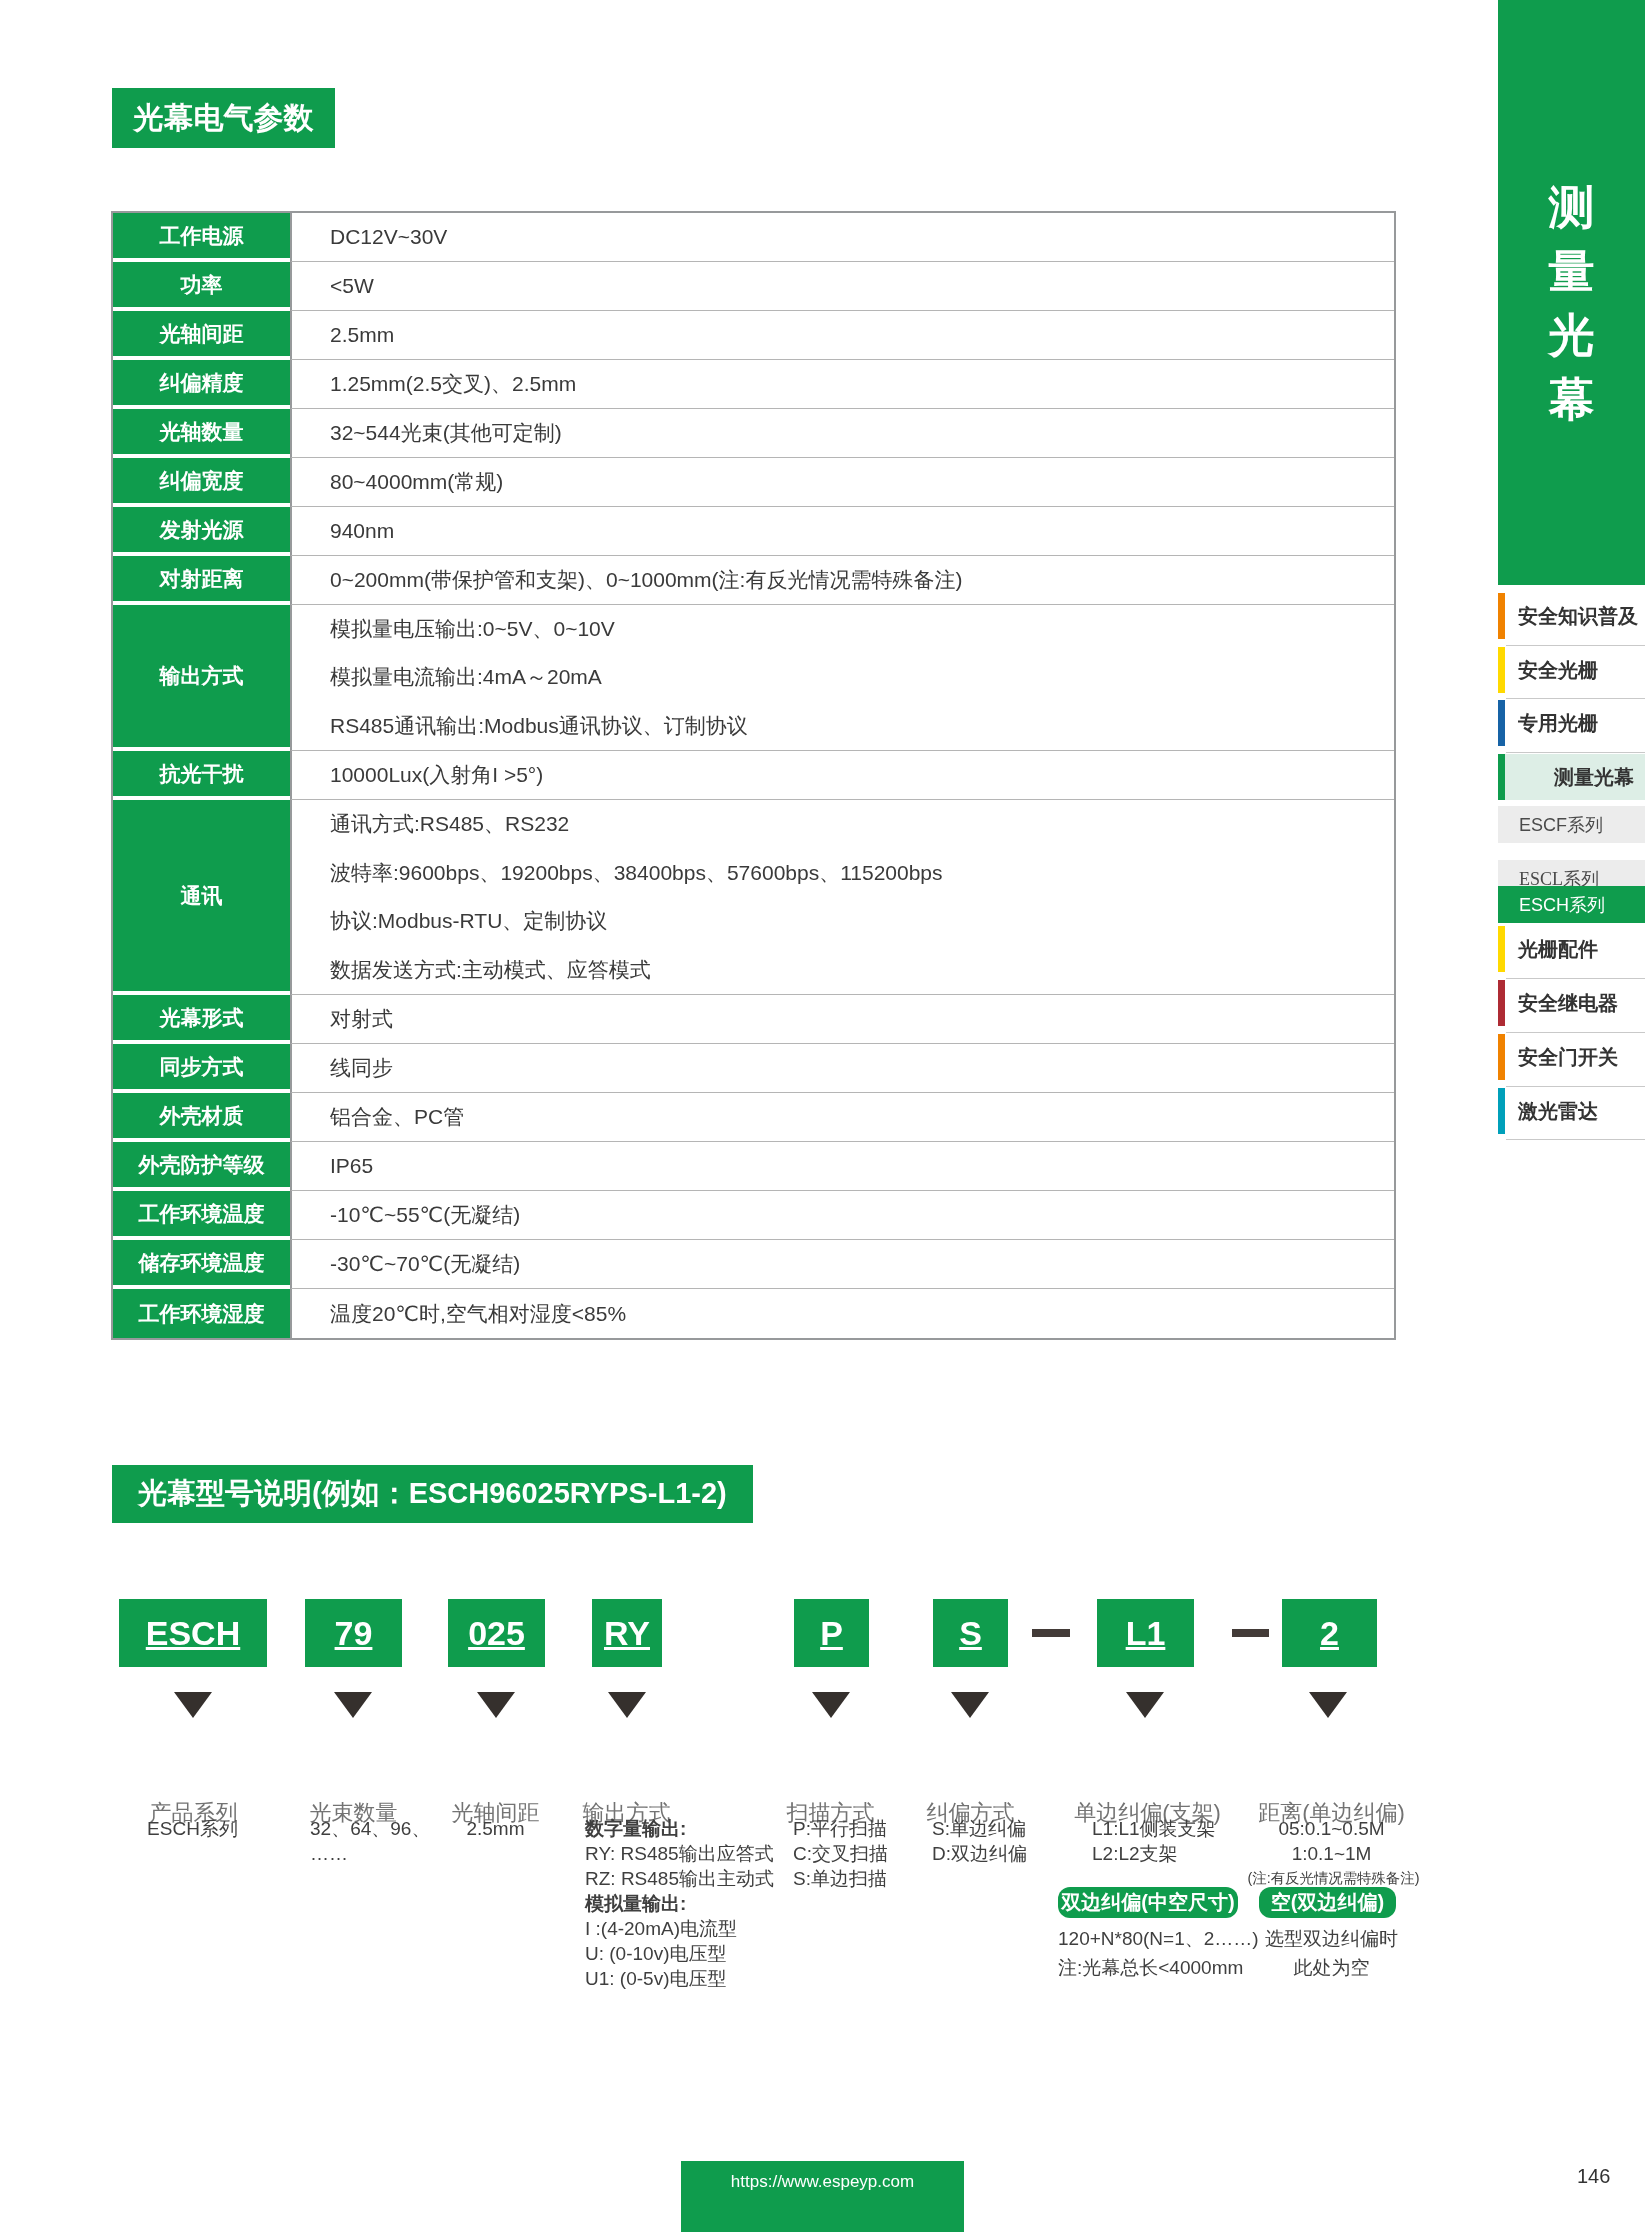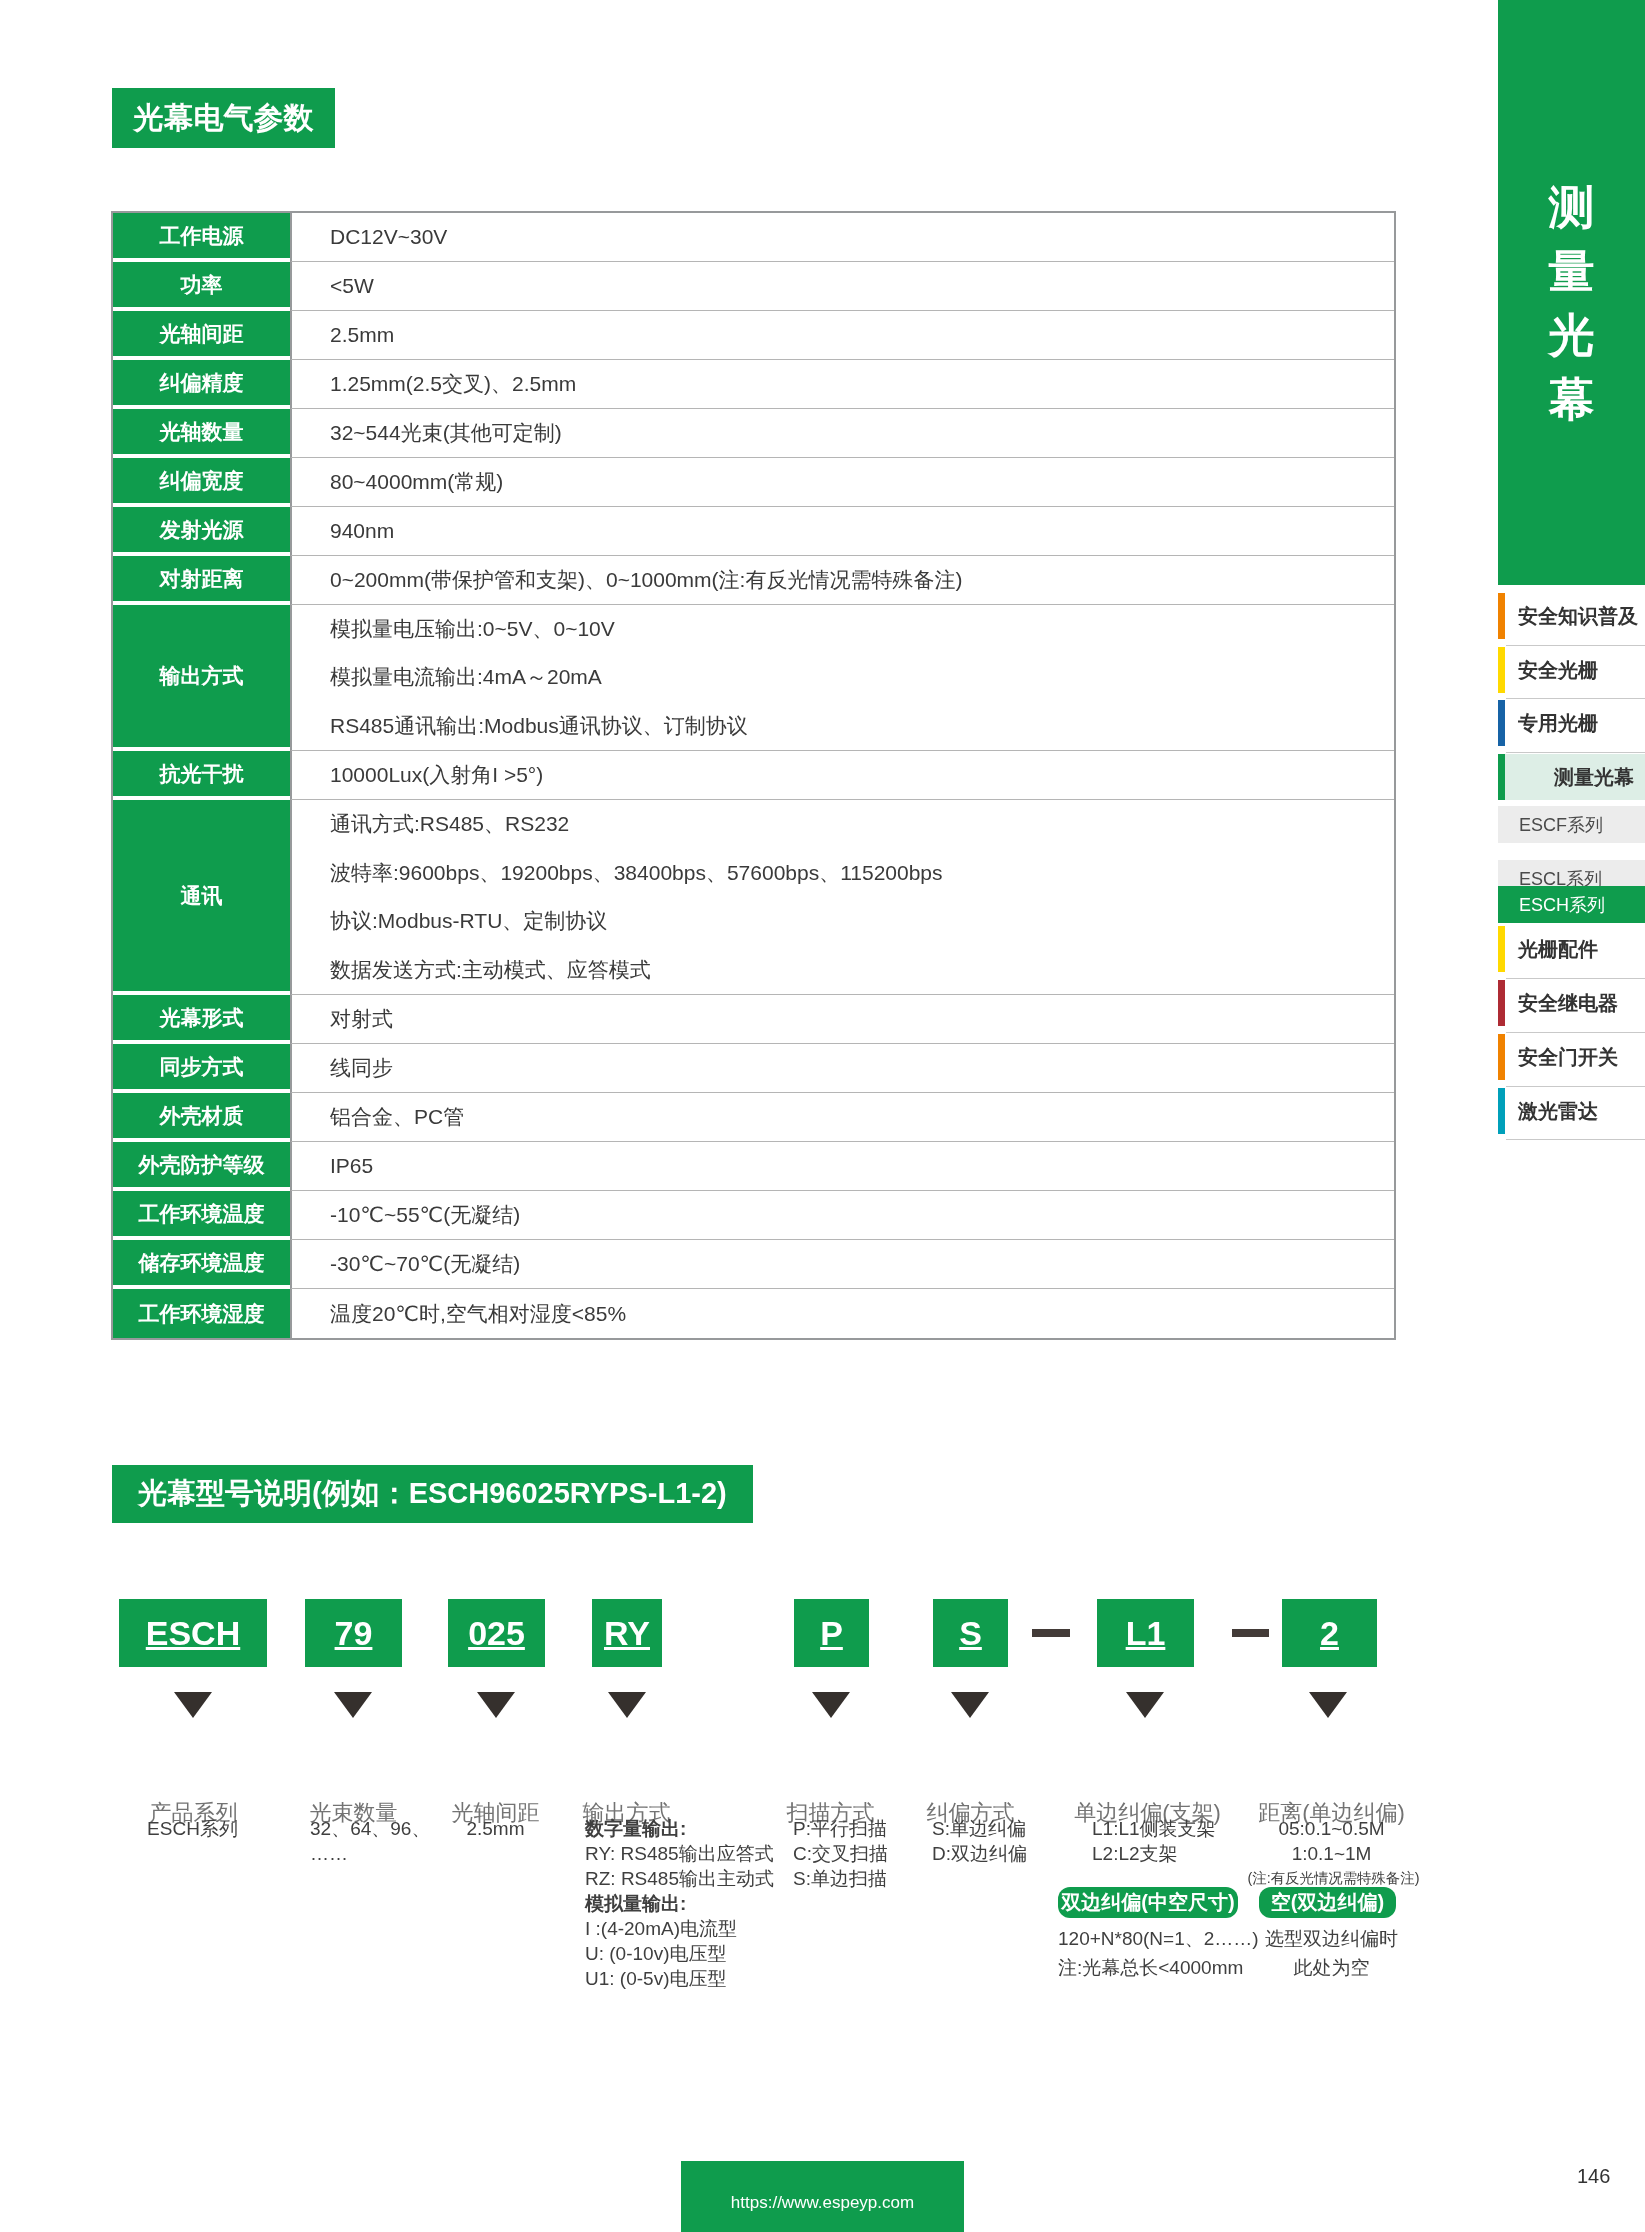--- a/index.html
+++ b/index.html
@@ -44,21 +44,21 @@
   .navitem .t{margin-left:13px;font-size:20px;font-weight:bold;color:#333;white-space:nowrap;}
   .navitem.cat{height:46px;}
   .navitem.sub{height:37px;background:var(--subbg);padding-left:21px;}
   .navitem.sub .t{margin-left:0;font-size:18px;font-weight:normal;color:#4a4a4a;}
   .navitem.sub.active{background:var(--green);}
   .navitem.sub.active .t{color:#fff;}
   .navitem.cat.active{background:var(--lightgreen);}
   .bar-orange{background:#f08200;} .bar-yellow{background:#ffd900;} .bar-blue{background:#1763a6;}
   .bar-green{background:var(--green);} .bar-crimson{background:#ae2b34;} .bar-teal{background:#00a0ba;}
   #nv0{top:593px;} #nv1{top:647px;} #nv2{top:700px;} #nv3{top:754px;gap:36px;}
-  #nv4{top:806px;} #nv5{top:860px;} #nv6{top:886px;}
+  #nv4{top:806px;} #nv5{top:860px;font-family:Liberation Serif, serif;} #nv6{top:886px;}
   #nv7{top:926px;} #nv8{top:980px;} #nv9{top:1034px;} #nv10{top:1088px;}
   .sep{position:absolute;left:1506px;width:139px;height:1px;background:#c9c9c9;}
   #sp0{top:645px;} #sp1{top:698px;} #sp2{top:752px;} #sp3{top:978px;} #sp4{top:1032px;} #sp5{top:1086px;} #sp6{top:1139px;}
 
   
   .mbox{position:absolute;top:1599px;height:68px;background:var(--green);color:#fff;font-weight:bold;
     font-size:34px;display:flex;align-items:center;justify-content:center;text-decoration:underline;}
   #mb0{left:119px;width:148px;} #mb1{left:305px;width:97px;} #mb2{left:448px;width:97px;}
   #mb3{left:592px;width:70px;} #mb4{left:794px;width:75px;} #mb5{left:933px;width:75px;}
   #mb6{left:1097px;width:97px;} #mb7{left:1282px;width:95px;}
@@ -88,21 +88,21 @@
   #nt7{left:1232px;width:203px;}
   .mini-badge{position:absolute;top:1887px;height:31px;background:var(--green);color:#ffffff;
     font-size:20px;font-weight:bold;display:flex;align-items:center;justify-content:center;border-radius:12px;white-space:nowrap;}
   #bg6{left:1058px;width:180px;} #bg7{left:1259px;width:137px;}
   .badge-desc{position:absolute;top:1924px;font-size:19px;color:#3f3f3f;line-height:29px;white-space:nowrap;}
   #bd6{left:1058px;text-align:left;}
   #bd7{left:1252px;width:159px;text-align:center;}
 
   
   #footer-band{position:absolute;left:681px;top:2161px;width:283px;height:72px;background:var(--green);
-    display:flex;align-items:flex-start;justify-content:center;padding-top:32px;}
+    display:flex;align-items:flex-start;justify-content:center;padding-top:11px;}
   #footer-band span{color:#fff;font-size:17px;}
   #pagenum{position:absolute;left:1577px;top:2165px;font-size:20px;color:#333;}
 </style>
 </head>
 <body>
 
 <div id="page">
 
   <div id="badge1" class="badge-title">光幕电气参数</div>
 

